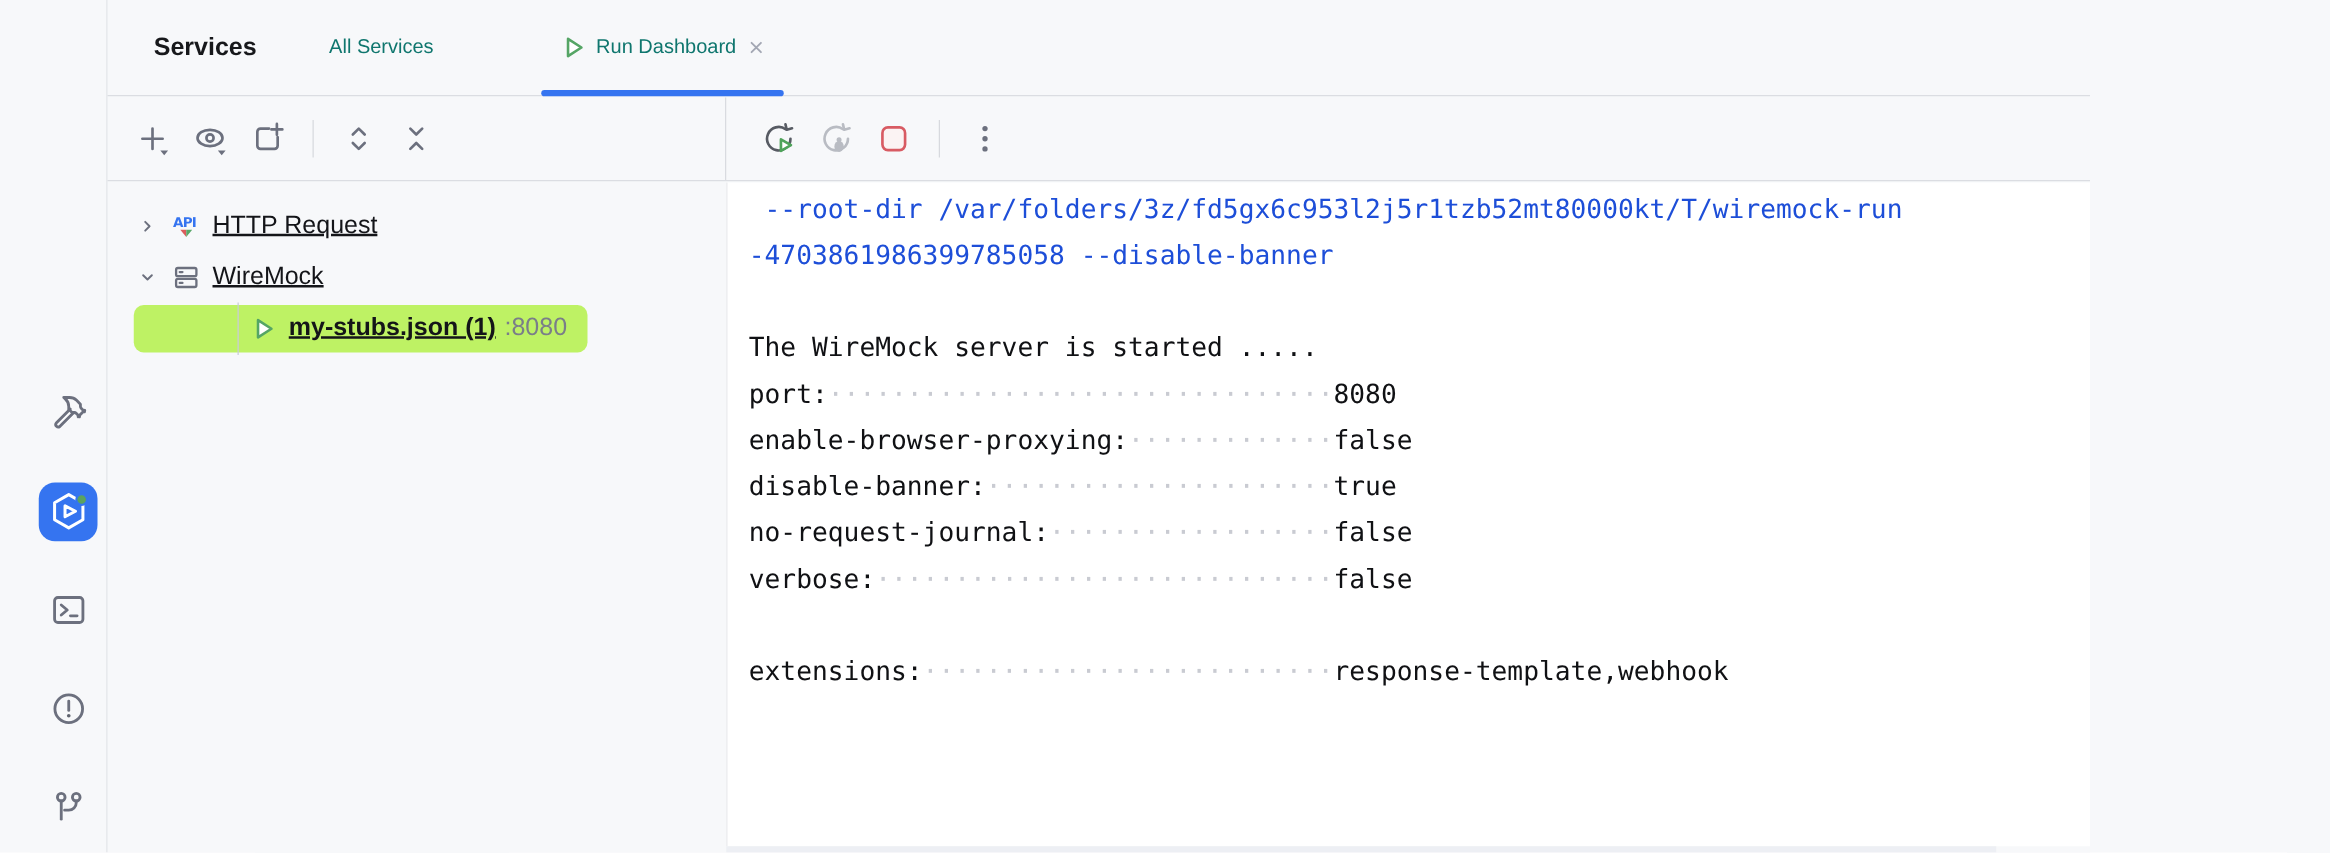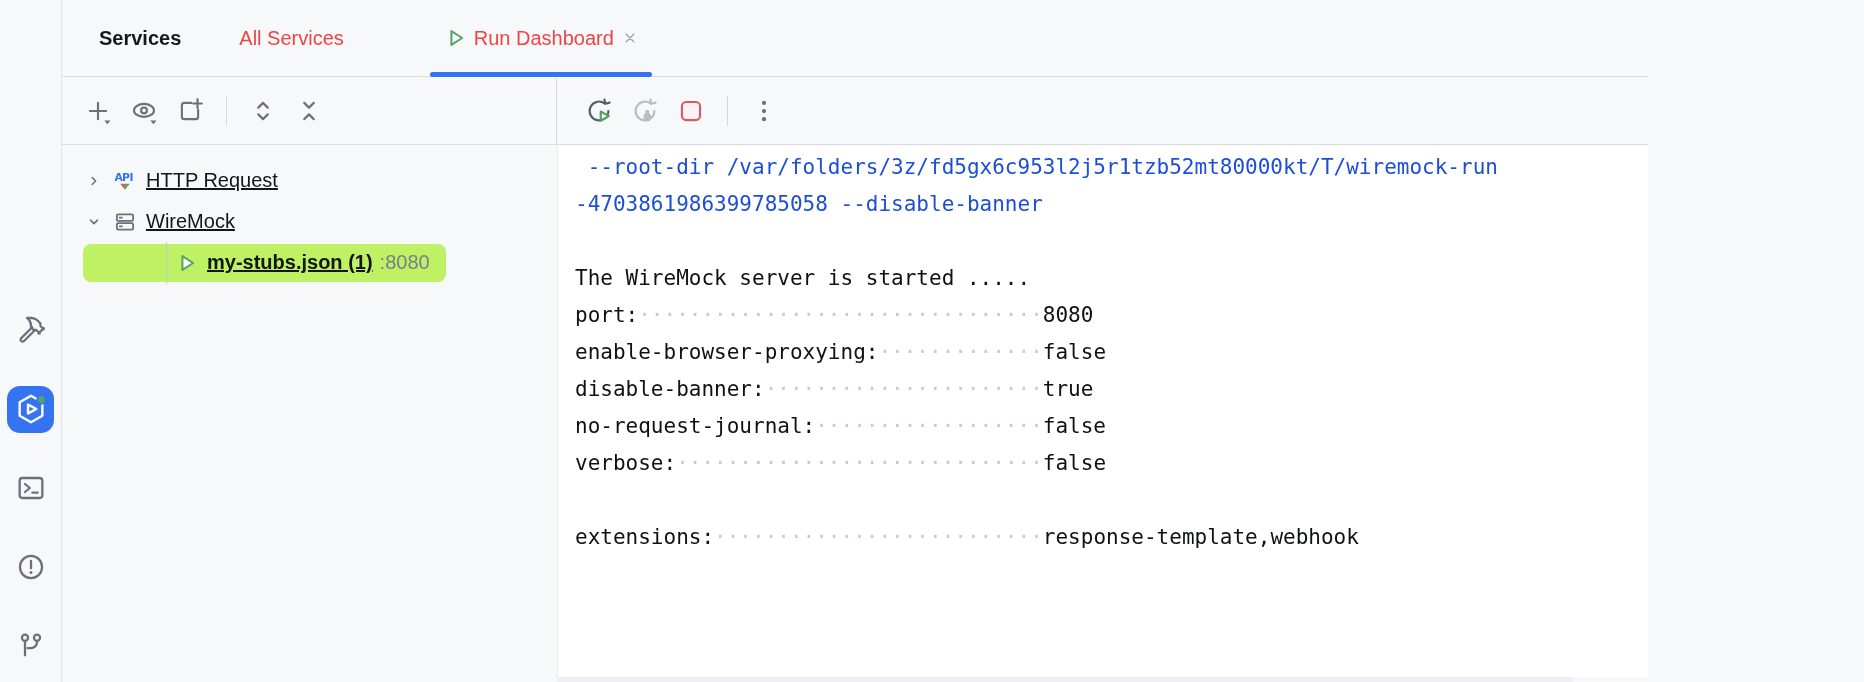--- a/index.html
+++ b/index.html
@@ -1,32 +1,32 @@
 <!DOCTYPE html>
 <html><head>
 <meta charset="utf-8">
 <style>
   html,body{margin:0;padding:0;}
   body{background:#F7F8FA;font-family:"Liberation Sans",sans-serif;-webkit-font-smoothing:antialiased;}
-  .app{position:relative;width:1648px;height:682px;background:#F7F8FA;overflow:hidden;color:#1B1C20;}
+  .app{position:relative;width:1648px;height:682px;background:#F7F8FA;overflow:hidden;color:#1B1C20;margin-left:24px;}
   svg{display:block;}
   .ic{stroke:#6C707E;fill:none;stroke-width:1.7;stroke-linecap:round;stroke-linejoin:round;}
 
   
   .activity-bar{position:absolute;left:0;top:0;width:62px;height:682px;border-right:1px solid #E4E5E9;
     display:flex;flex-direction:column;align-items:center;justify-content:flex-end;gap:39px;
     padding-bottom:16px;box-sizing:border-box;}
   .ab-btn{width:40px;height:40px;display:flex;align-items:center;justify-content:center;border-radius:10px;flex:0 0 auto;}
   .ab-btn.selected{background:#3574F0;width:47px;height:47px;border-radius:13px;margin:-3.5px 0;}
 
   
   .tab-bar{position:absolute;left:62px;top:0;width:1802px;height:77px;border-bottom:1px solid #DBDDE2;
     display:flex;align-items:center;box-sizing:border-box;padding-left:37px;}
   .tw-title{font-size:20px;font-weight:bold;color:#17181B;}
-  .tab{display:flex;align-items:center;height:100%;position:relative;font-size:20px;color:#ef4444;cursor:default;}
+  .tab{display:flex;align-items:center;height:100%;position:relative;font-size:16px;color:#0f766e;cursor:default;}
   .tab.all{margin-left:46px;padding:0 12px;}
   .tab.run{margin-left:72px;padding:0 14px;gap:6px;}
   .tab.run .underline{position:absolute;left:2px;right:2px;bottom:-1px;height:5px;border-radius:3px;background:#3574F0;}
   .header-actions{margin-left:auto;display:flex;gap:22px;padding-right:14px;align-items:center;}
   .hdr-btn{width:36px;height:36px;display:flex;align-items:center;justify-content:center;border-radius:8px;}
 
   
   .toolbar-row{position:absolute;left:62px;top:78px;width:1802px;height:67px;border-bottom:1px solid #DBDDE2;display:flex;box-sizing:border-box;}
   .tb-left{width:495px;box-sizing:border-box;border-right:1px solid #D9DBE0;display:flex;align-items:center;padding-left:18px;gap:10px;}
   .tb-right{flex:1;display:flex;align-items:center;padding-left:24px;gap:10px;}

